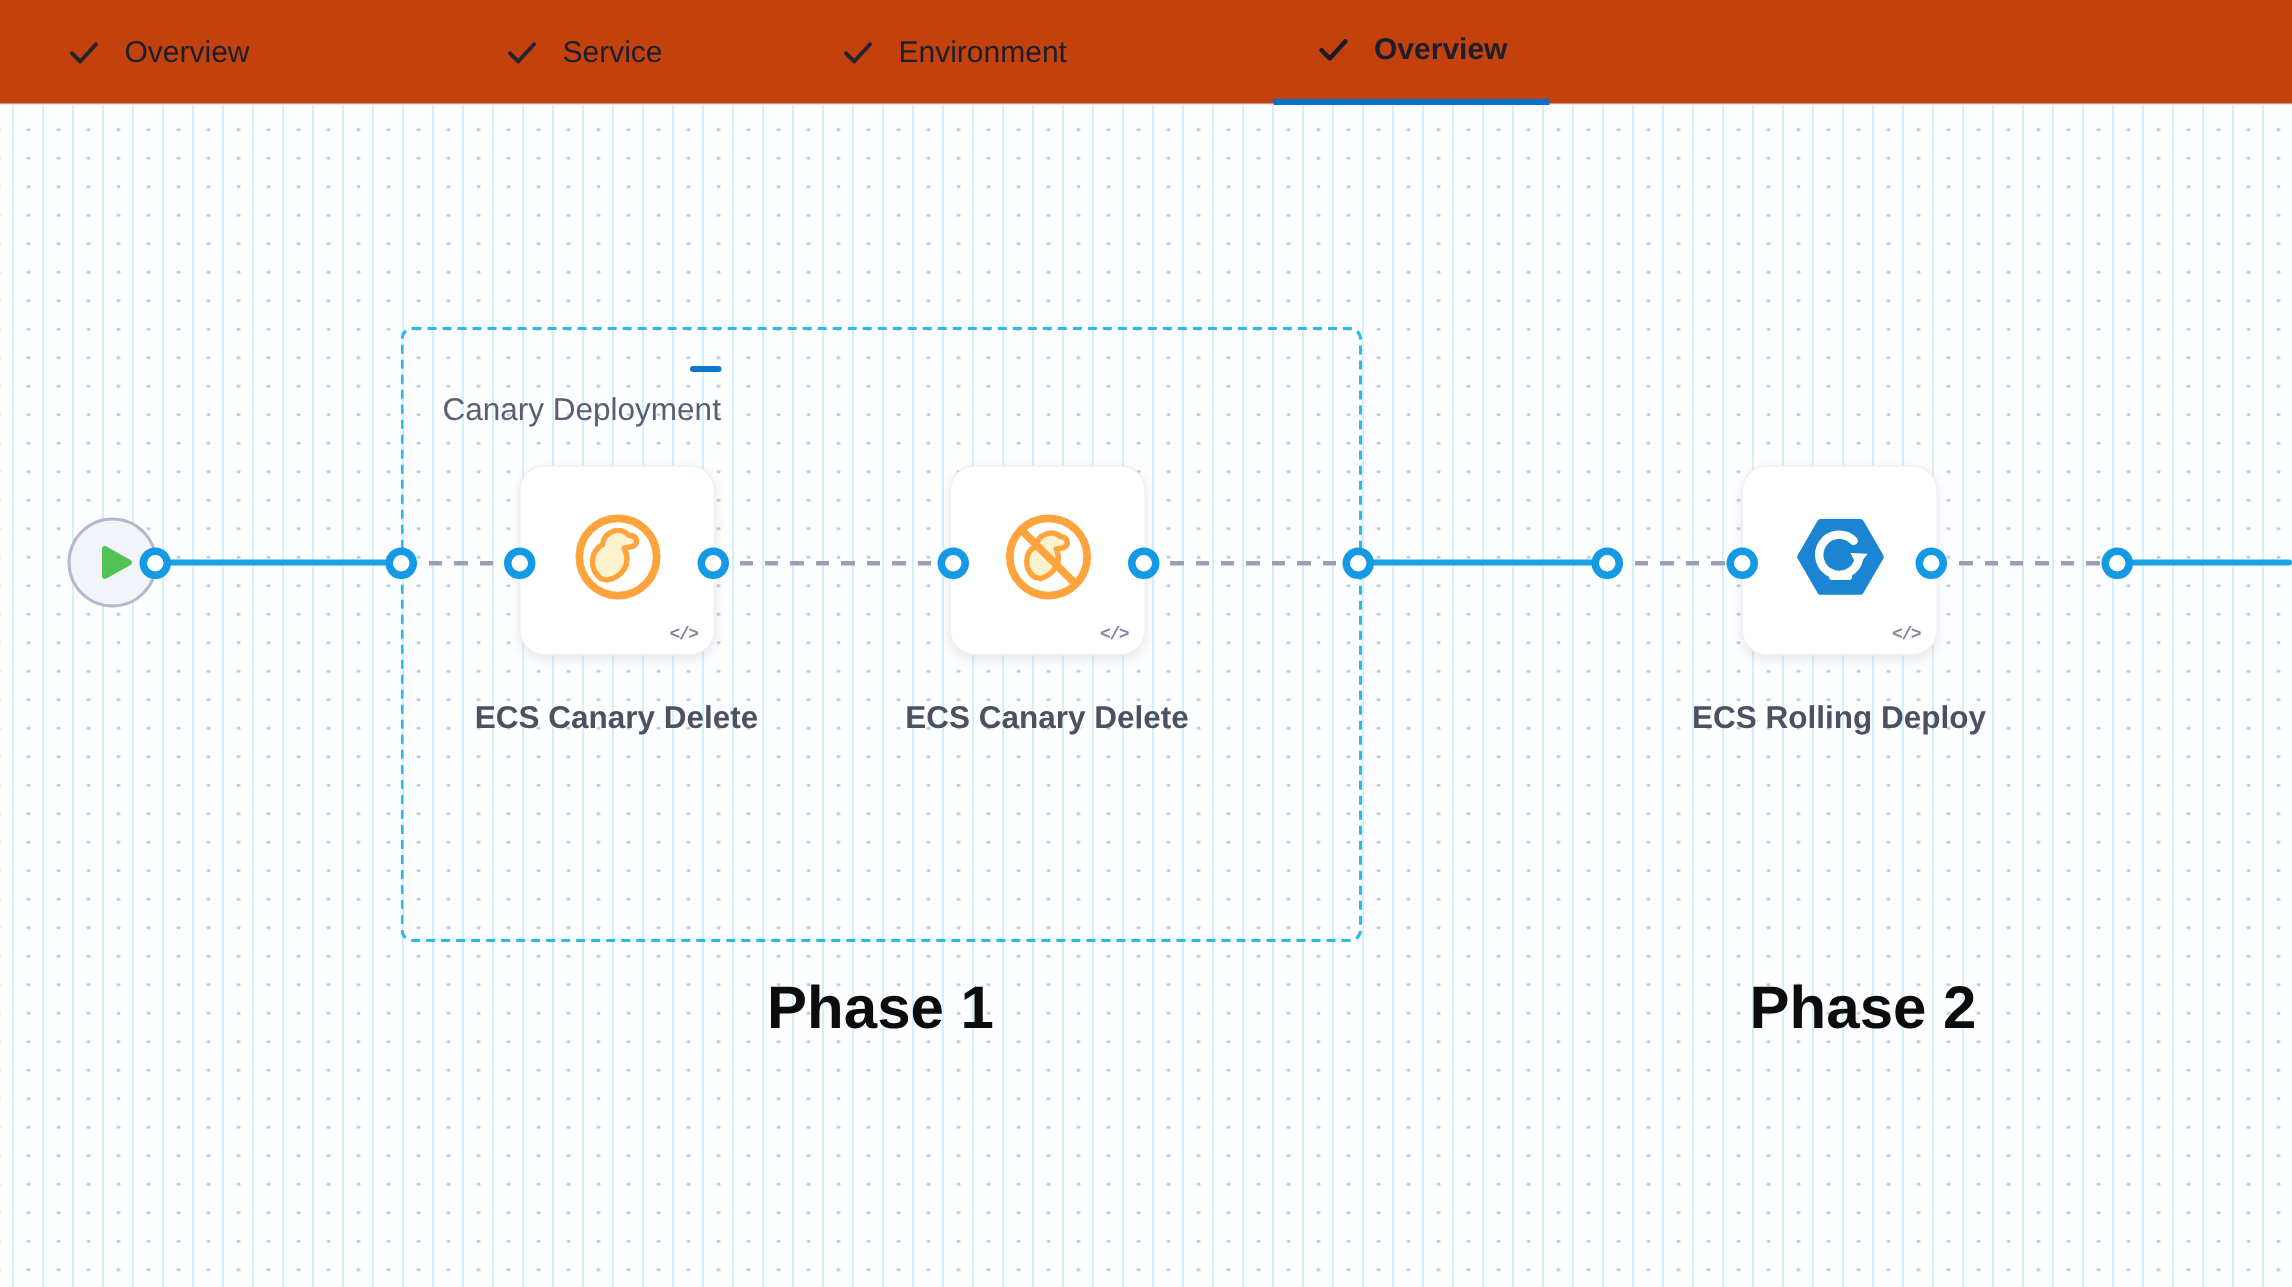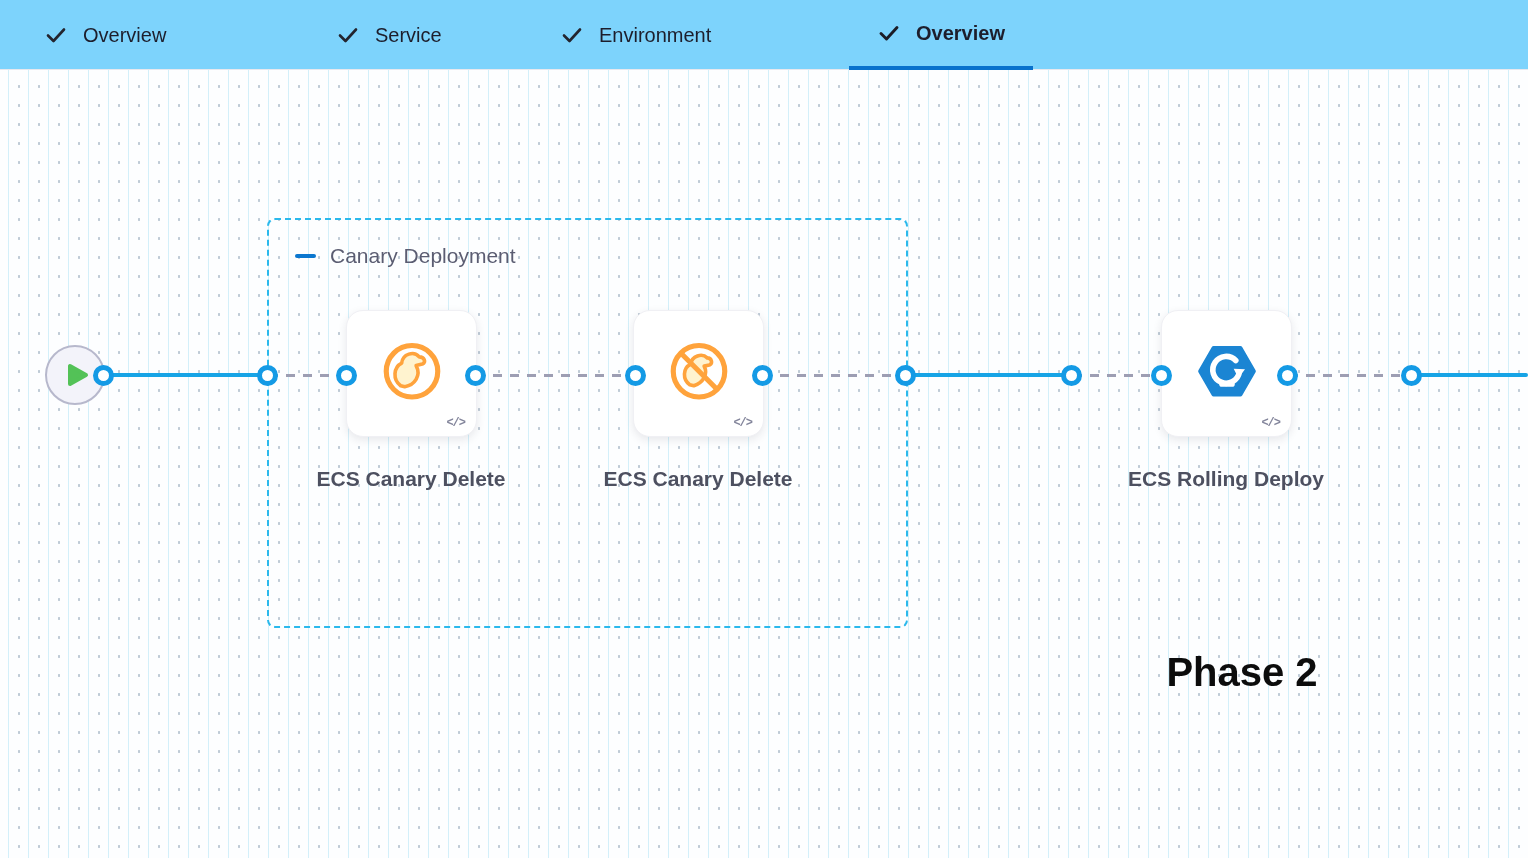--- a/index.html
+++ b/index.html
@@ -2,21 +2,21 @@
 <html><head>
 <meta charset="utf-8">
 <style>
   * { margin: 0; padding: 0; box-sizing: border-box; }
   html, body { width: 1528px; height: 858px; overflow: hidden; }
   body { font-family: "Liberation Sans", "DejaVu Sans", sans-serif; background: #ffffff; position: relative; }
 
   
   .tabbar {
     position: absolute; top: 0; left: 0; width: 1528px; height: 70px;
-    background: #7dd3fc; border-bottom: 1px solid #e7e8ee; z-index: 20;
+    background: #c2410c; border-bottom: 1px solid #e7e8ee; z-index: 20;
   }
   .tab {
     position: absolute; top: 0; height: 70px;
     display: flex; align-items: center; gap: 15px;
     padding: 0 28px; cursor: pointer;
     font-size: 20px; color: #1d1e2c; font-weight: 500;
   }
   .tab.active { font-weight: 700; border-bottom: 4px solid #0871cc; }
   .tab .chk { width: 24px; height: 24px; flex: 0 0 auto; }
 
@@ -53,21 +53,21 @@
     background: #ffffff; border: 5px solid #149ae5; z-index: 6; cursor: pointer;
   }
 
   
   .group {
     position: absolute; top: 148px; height: 410px;
     border: 2px dashed #2bb9ec; border-radius: 8px; z-index: 1;
   }
   .group-header {
     position: absolute; top: 24px; left: 26px;
-    display: flex; align-items: center; gap: 14px;
+    display: flex; align-items: flex-end; gap: 14px; flex-direction: column;
   }
   .collapse-dash { width: 21px; height: 4px; border-radius: 2px; background: #0b77cf; cursor: pointer; flex: 0 0 auto; }
   .group-title { font-size: 21px; color: #5b5d72; font-weight: 500; white-space: nowrap; }
 
   
   .card {
     position: absolute; top: 240px; width: 131px; height: 127px;
     background: #ffffff; border: 1px solid #f0f0f4; border-radius: 17px;
     box-shadow: 0 3px 8px rgba(40,41,61,0.10); z-index: 4; cursor: pointer;
   }
@@ -187,15 +187,16 @@
   <div class="port" style="left:895px"></div>
   <div class="port" style="left:1061px"></div>
   <div class="port" style="left:1151px"></div>
   <div class="port" style="left:1277px"></div>
   <div class="port" style="left:1401px"></div>
 
   <div class="step-label" style="left:311px">ECS Canary Delete</div>
   <div class="step-label" style="left:598px">ECS Canary Delete</div>
   <div class="step-label" style="left:1126px">ECS Rolling Deploy</div>
 
+  <div class="phase-label" style="left:427px">Phase 1</div>
   <div class="phase-label" style="left:1082px">Phase 2</div>
 
 </div>
 
 </body></html>

